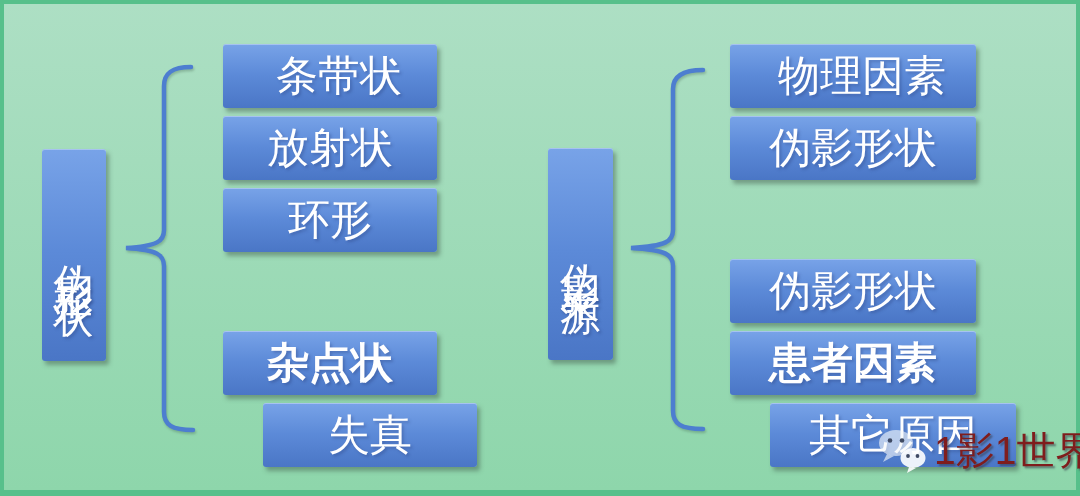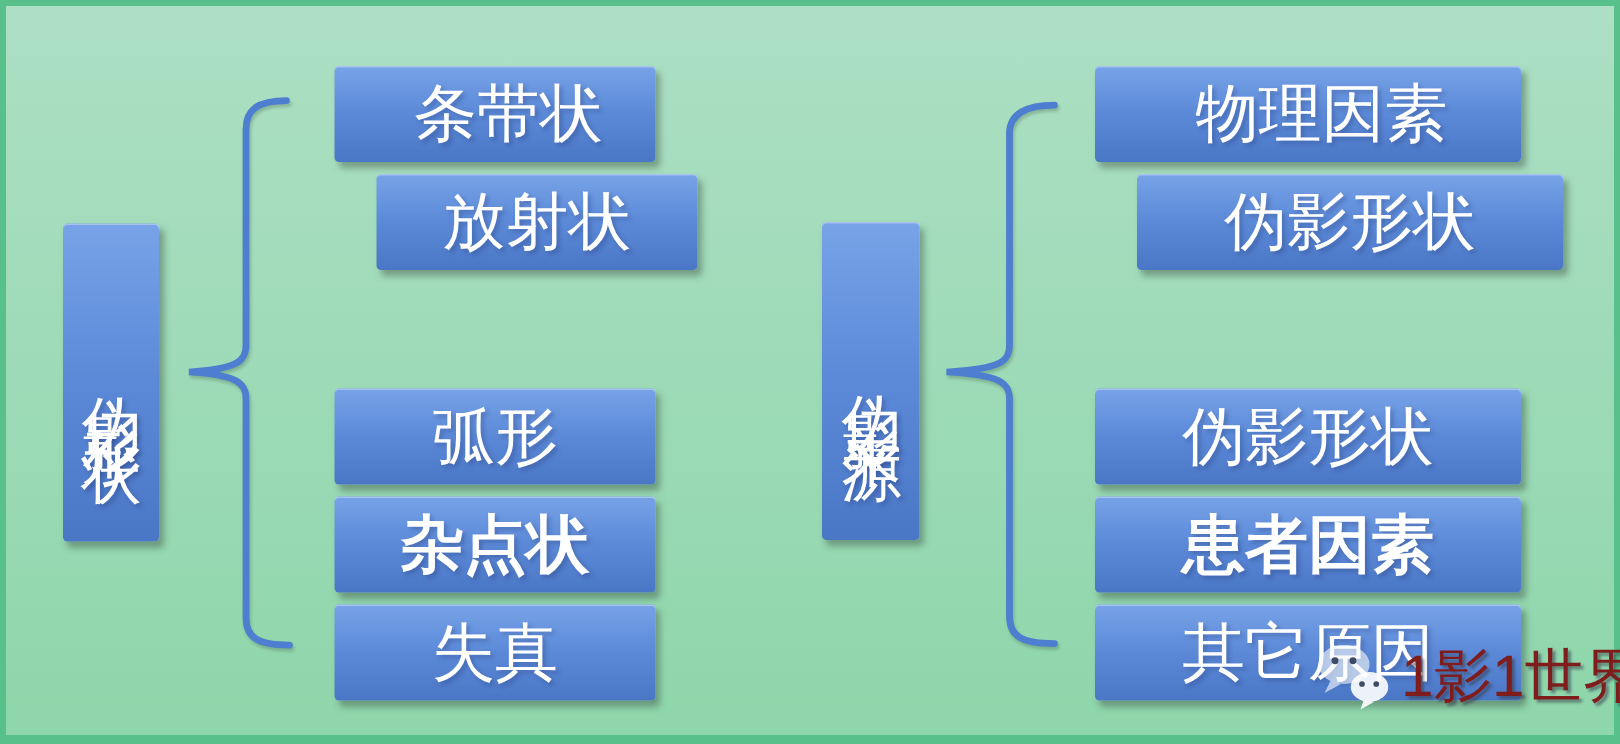--- a/index.html
+++ b/index.html
@@ -25,27 +25,27 @@
     background: linear-gradient(180deg, var(--box-top, #78a3e8) 0%, #5c8ad8 48%, var(--box-bottom, #4a76c6) 100%);
     border-radius: 3px;
     box-shadow: 3px 4px 4px rgba(70, 95, 80, 0.5),
                 inset 0 1px 0 rgba(255,255,255,0.35);
     color: var(--text, #ffffff);
     text-shadow: 2px 2px 3px rgba(40, 60, 120, 0.35);
   }
 
   .item { font-size: 42px; height: 64px; }
   .lcol { left: 223px; width: 214px; }
-  .rcol { left: 730px; width: 284px; }
+  .rcol { left: 730px; width: 246px; }
   .r0 { top: 44px; padding-left: 18px; }
-  .r1 { top: 116px; margin-left: 28px; }
+  .r1 { top: 116px; }
   .r2 { top: 188px; }
   .r3 { top: 259px; }
   .r4 { top: 331px; font-weight: bold; }
-  .r5 { top: 403px; }
+  .r5 { top: 403px; margin-left: 40px; }
 
   .vlabel { width: 64px; height: 212px; }
   .vlabel-left  { left: 42px;  top: 149px; }
   .vlabel-right { left: 548px; top: 148px; width: 65px; }
   .vtext {
     writing-mode: vertical-rl;
     text-orientation: upright;
     font-size: 40px;
     letter-spacing: 11px;
     line-height: 64px;
@@ -82,21 +82,21 @@
   <svg class="brace-layer" width="1080" height="496" viewBox="0 0 1080 496">
     <path d="M 191 67 C 172 67 164 73 164 86 L 164 230 C 164 241 158 246 126 248 C 158 250 164 255 164 266 L 164 412 C 164 425 172 430 193 430" fill="none" stroke="var(--brace, #4d7ed0)" stroke-width="4.5" stroke-linecap="round"></path>
     <path d="M 703 70 C 684 70 673 76 673 89 L 673 230 C 673 241 667 246 631 248 C 667 250 673 255 673 266 L 673 411 C 673 424 681 429 703 429" fill="none" stroke="var(--brace, #4d7ed0)" stroke-width="4.5" stroke-linecap="round"></path>
   </svg>
 
   <div class="node vlabel vlabel-left">
     <span class="vtext">伪影形状</span>
   </div>
   <div class="node item lcol r0">条带状</div>
   <div class="node item lcol r1">放射状</div>
-  <div class="node item lcol r3">弧形</div>
+  <div class="node item lcol r2">环形</div>
   <div class="node item lcol r4">杂点状</div>
   <div class="node item lcol r5">失真</div>
 
   <div class="node vlabel vlabel-right">
     <span class="vtext">伪影来源</span>
   </div>
   <div class="node item rcol r0">物理因素</div>
   <div class="node item rcol r1">伪影形状</div>
   <div class="node item rcol r3">伪影形状</div>
   <div class="node item rcol r4">患者因素</div>

